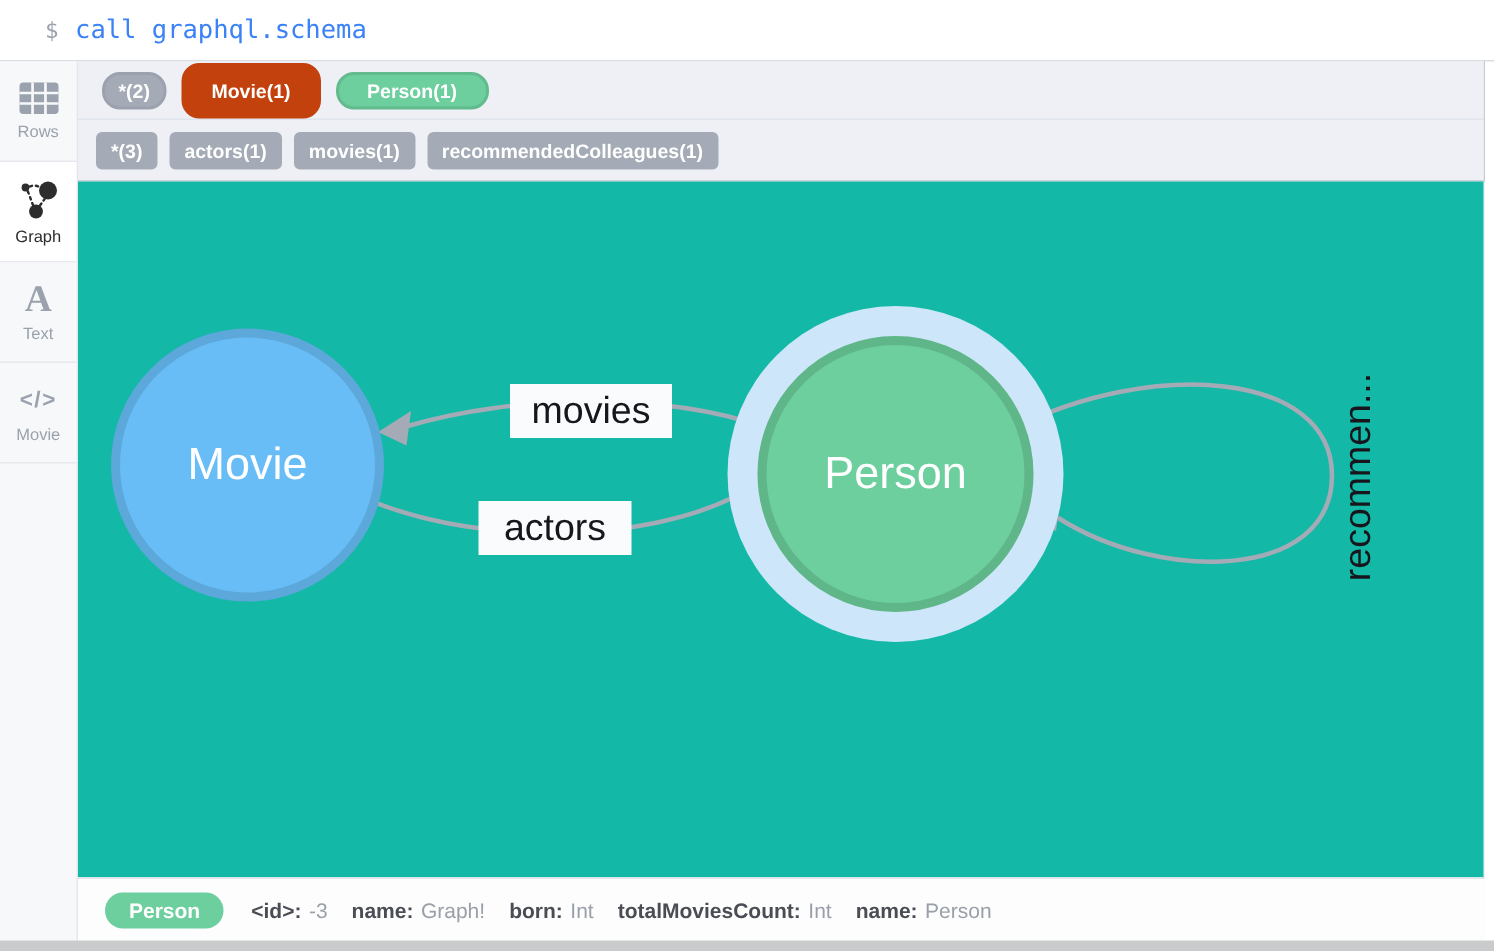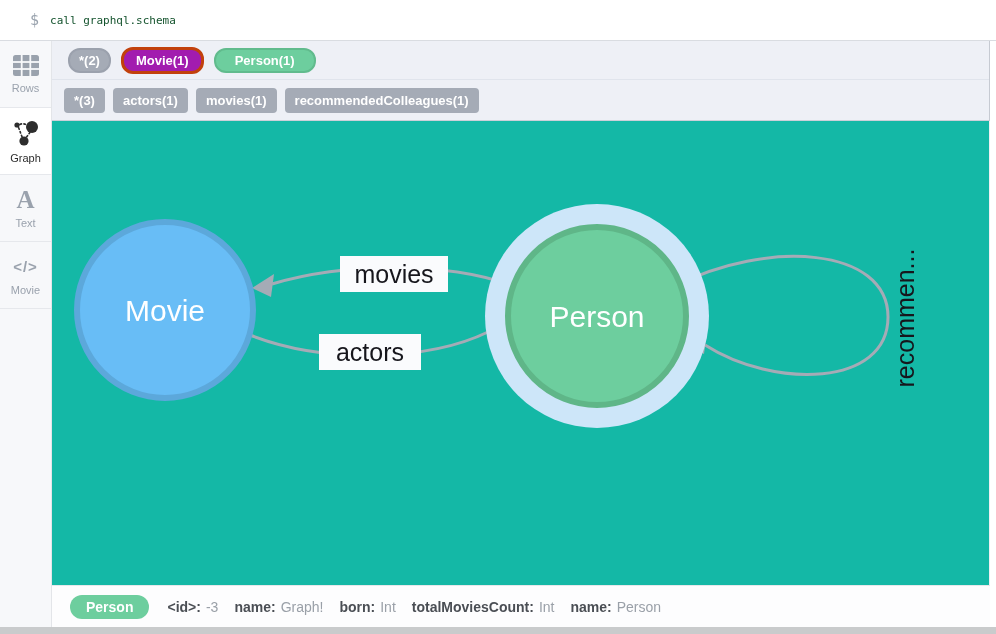--- a/index.html
+++ b/index.html
@@ -5,22 +5,22 @@
   * { margin: 0; padding: 0; box-sizing: border-box; }
   html, body { width: 996px; height: 634px; overflow: hidden; background: #ffffff;
     font-family: "Liberation Sans", sans-serif; }
   .stage { position: relative; width: 996px; height: 634px; background: #ffffff; }
 
   
   .command-bar { position: absolute; left: 0; top: 0; width: 996px; height: 41px;
     background: #ffffff; border-bottom: 1px solid #d9dce1; display: flex; align-items: center; }
   .command-bar .prompt { font-family: "DejaVu Sans Mono", monospace; font-size: 15px;
     color: #9aa3ae; margin-left: 30px; }
-  .command-bar .command { font-family: "DejaVu Sans Mono", monospace; font-size: 11px;
-    color: #14532d; margin-left: 11px; }
+  .command-bar .command { font-family: "DejaVu Sans Mono", monospace; font-size: 17px;
+    color: #3b82f6; margin-left: 11px; }
 
   
   .sidebar { position: absolute; left: 0; top: 41px; width: 52px; height: 586px;
     background: #f7f8fa; border-right: 1px solid #e3e5e9; }
   .side-item { height: 67px; border-bottom: 1px solid #e6e8ec; display: flex;
     flex-direction: column; align-items: center; justify-content: center; gap: 4px;
     color: #9aa2ad; cursor: pointer; background: #f7f8fa; }
   .side-item.active { background: #ffffff; color: #2d2d2d; }
   .side-item .lbl { font-size: 11px; }
   .side-item svg { display: block; }
@@ -30,21 +30,21 @@
   
   .filters { position: absolute; left: 52px; top: 41px; width: 938px;
     border-right: 1px solid #c6cad2; }
   .filter-row { background: #eef0f6; display: flex; align-items: center; }
   .filter-row.labels { height: 39px; border-bottom: 1px solid #e0e4ec; padding-left: 16px; gap: 10px; }
   .filter-row.rels { height: 41px; border-bottom: 1px solid #ccd0d9; padding-left: 12px; gap: 8px; }
   .pill { color: #ffffff; font-size: 13px; font-weight: bold; line-height: 1;
     padding: 6px 11px; cursor: pointer; white-space: nowrap; }
   .pill-node { border-radius: 12px; }
   .pill-node.gray  { background: #a5abb6; border: 2px solid #9ba1ad; padding: 4px 9px; }
-  .pill-node.blue  { background: #a21caf; border: 3px solid #c2410c; padding: 4px 12px; }
+  .pill-node.blue  { background: #c2410c; border: 8px solid #c2410c; padding: 4px 12px; }
   .pill-node.green { background: #6dce9e; border: 2px solid #61bb8d; padding: 4px 19px; }
   .pill-rel { background: #a5abb6; border-radius: 4px; padding: 6px 10px; }
 
   
   .canvas { position: absolute; left: 52px; top: 121px; width: 938px; height: 464px;
     background: #14b8a6; border-right: 1px solid #edeff2; }
   .canvas svg { display: block; }
   .node-label-text { font-family: "Liberation Sans", sans-serif; font-size: 30px; fill: #ffffff; }
   .edge-label-text { font-family: "Liberation Sans", sans-serif; font-size: 25px; fill: #16161c; }
 

